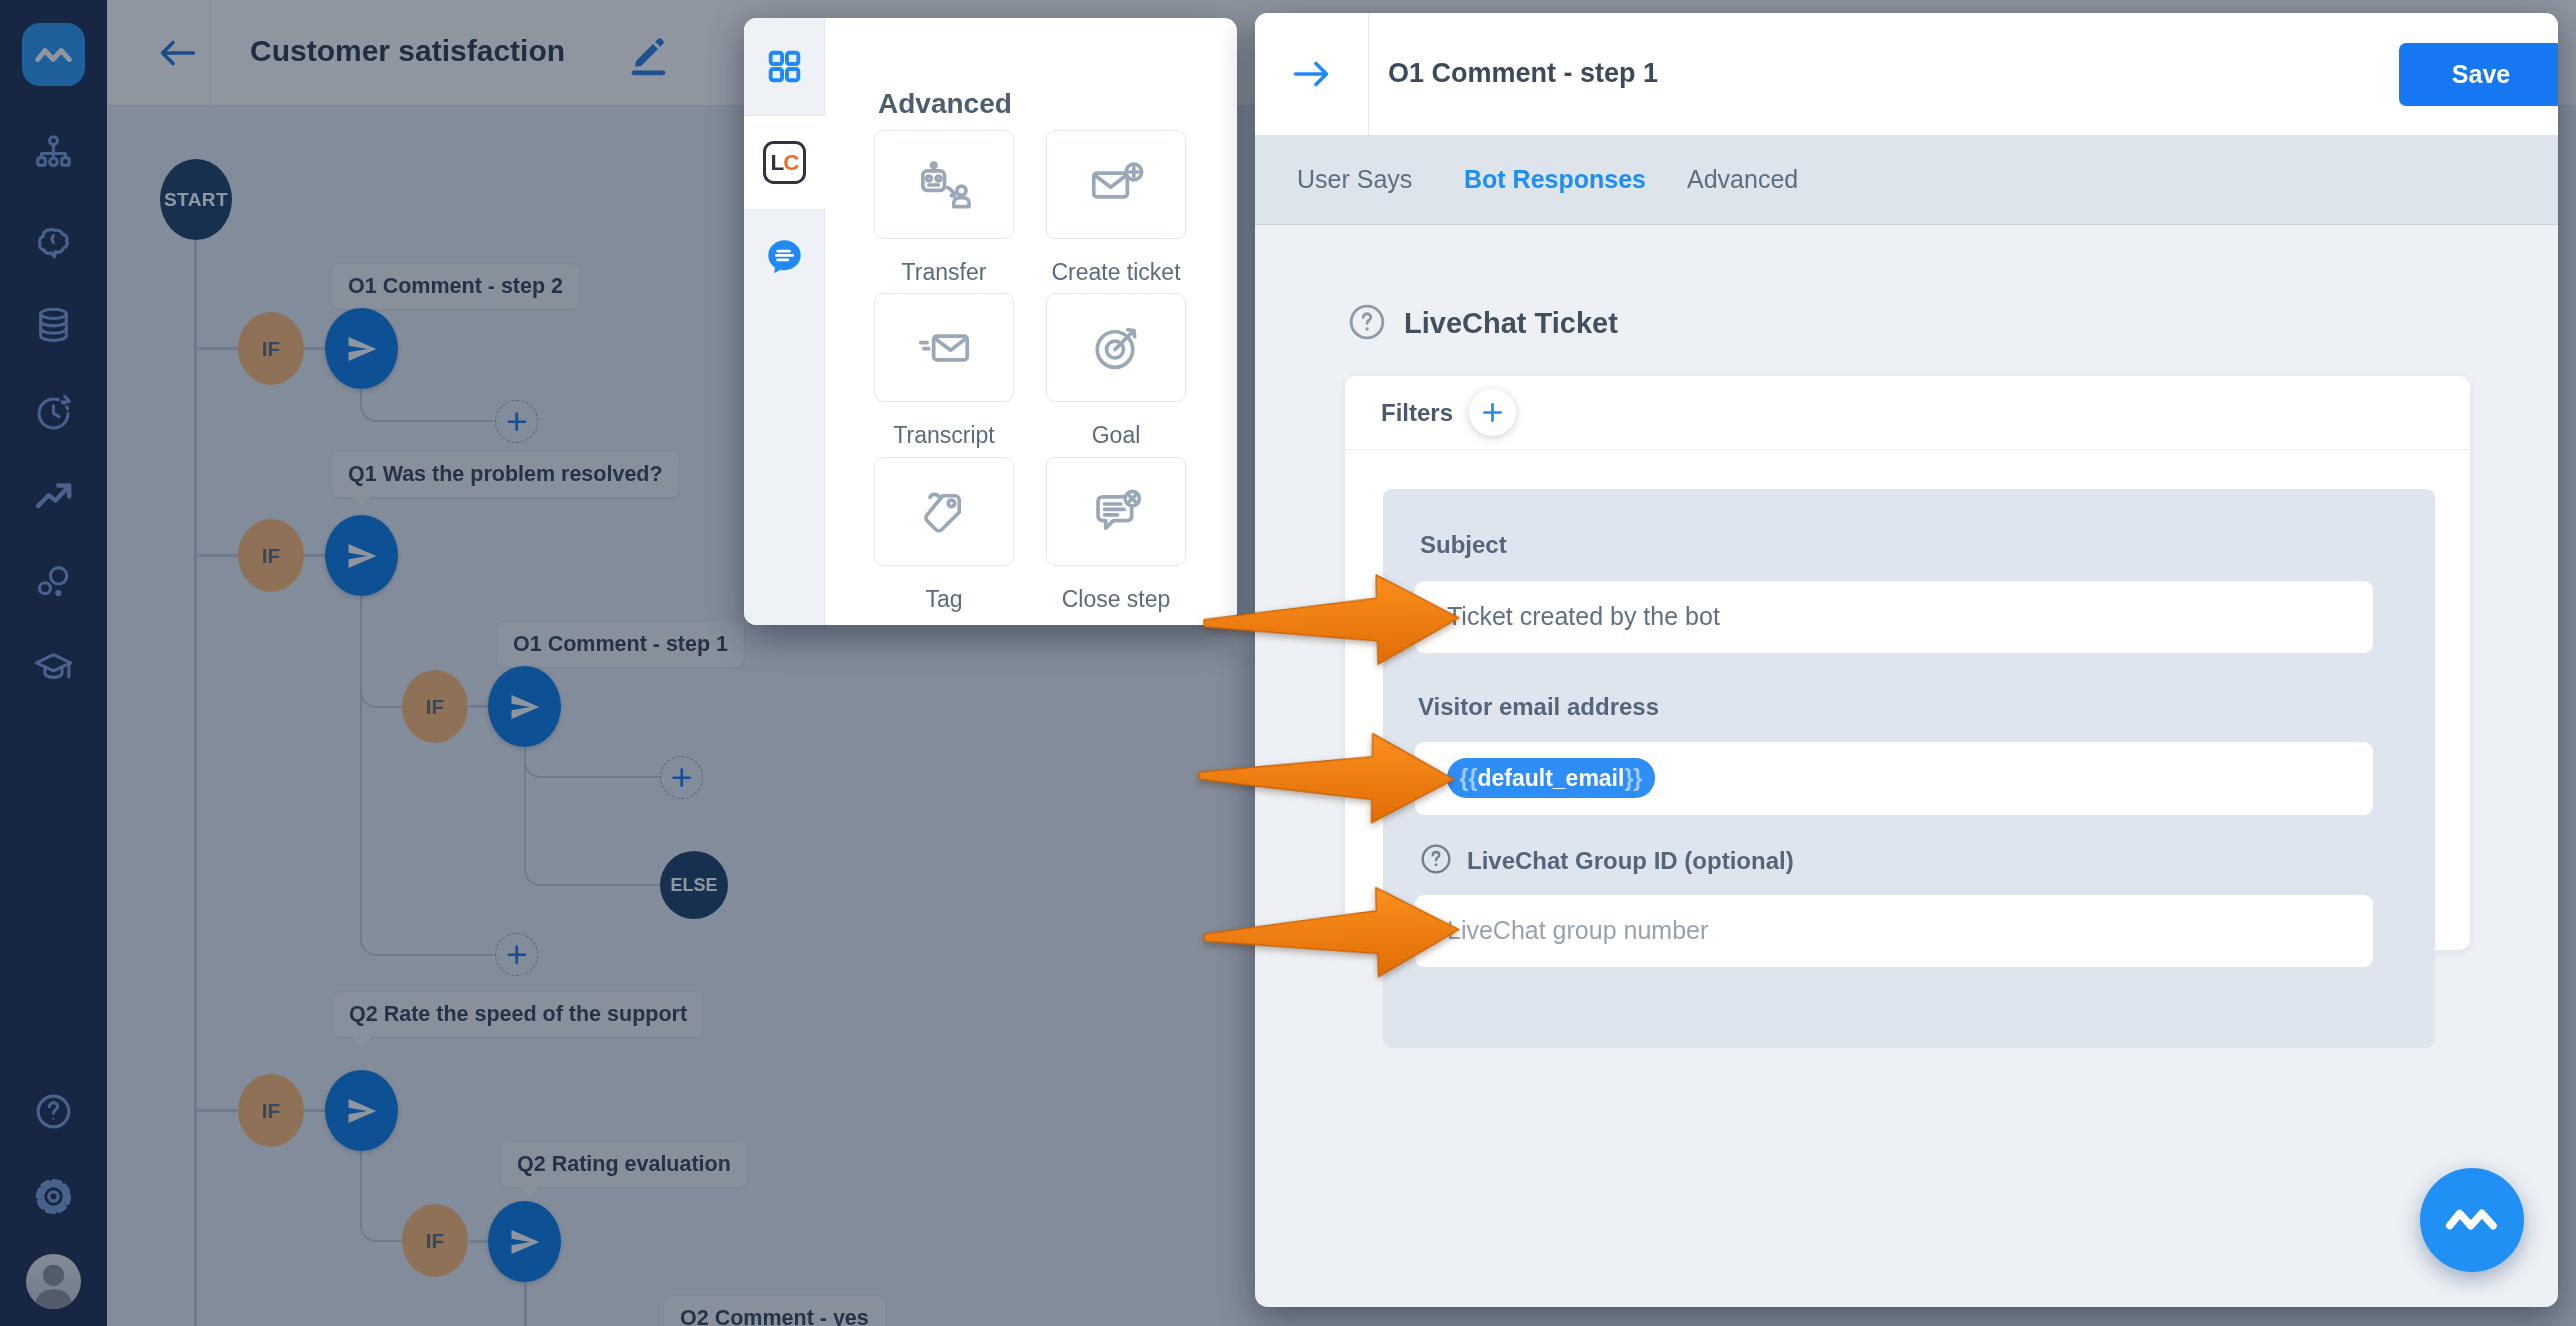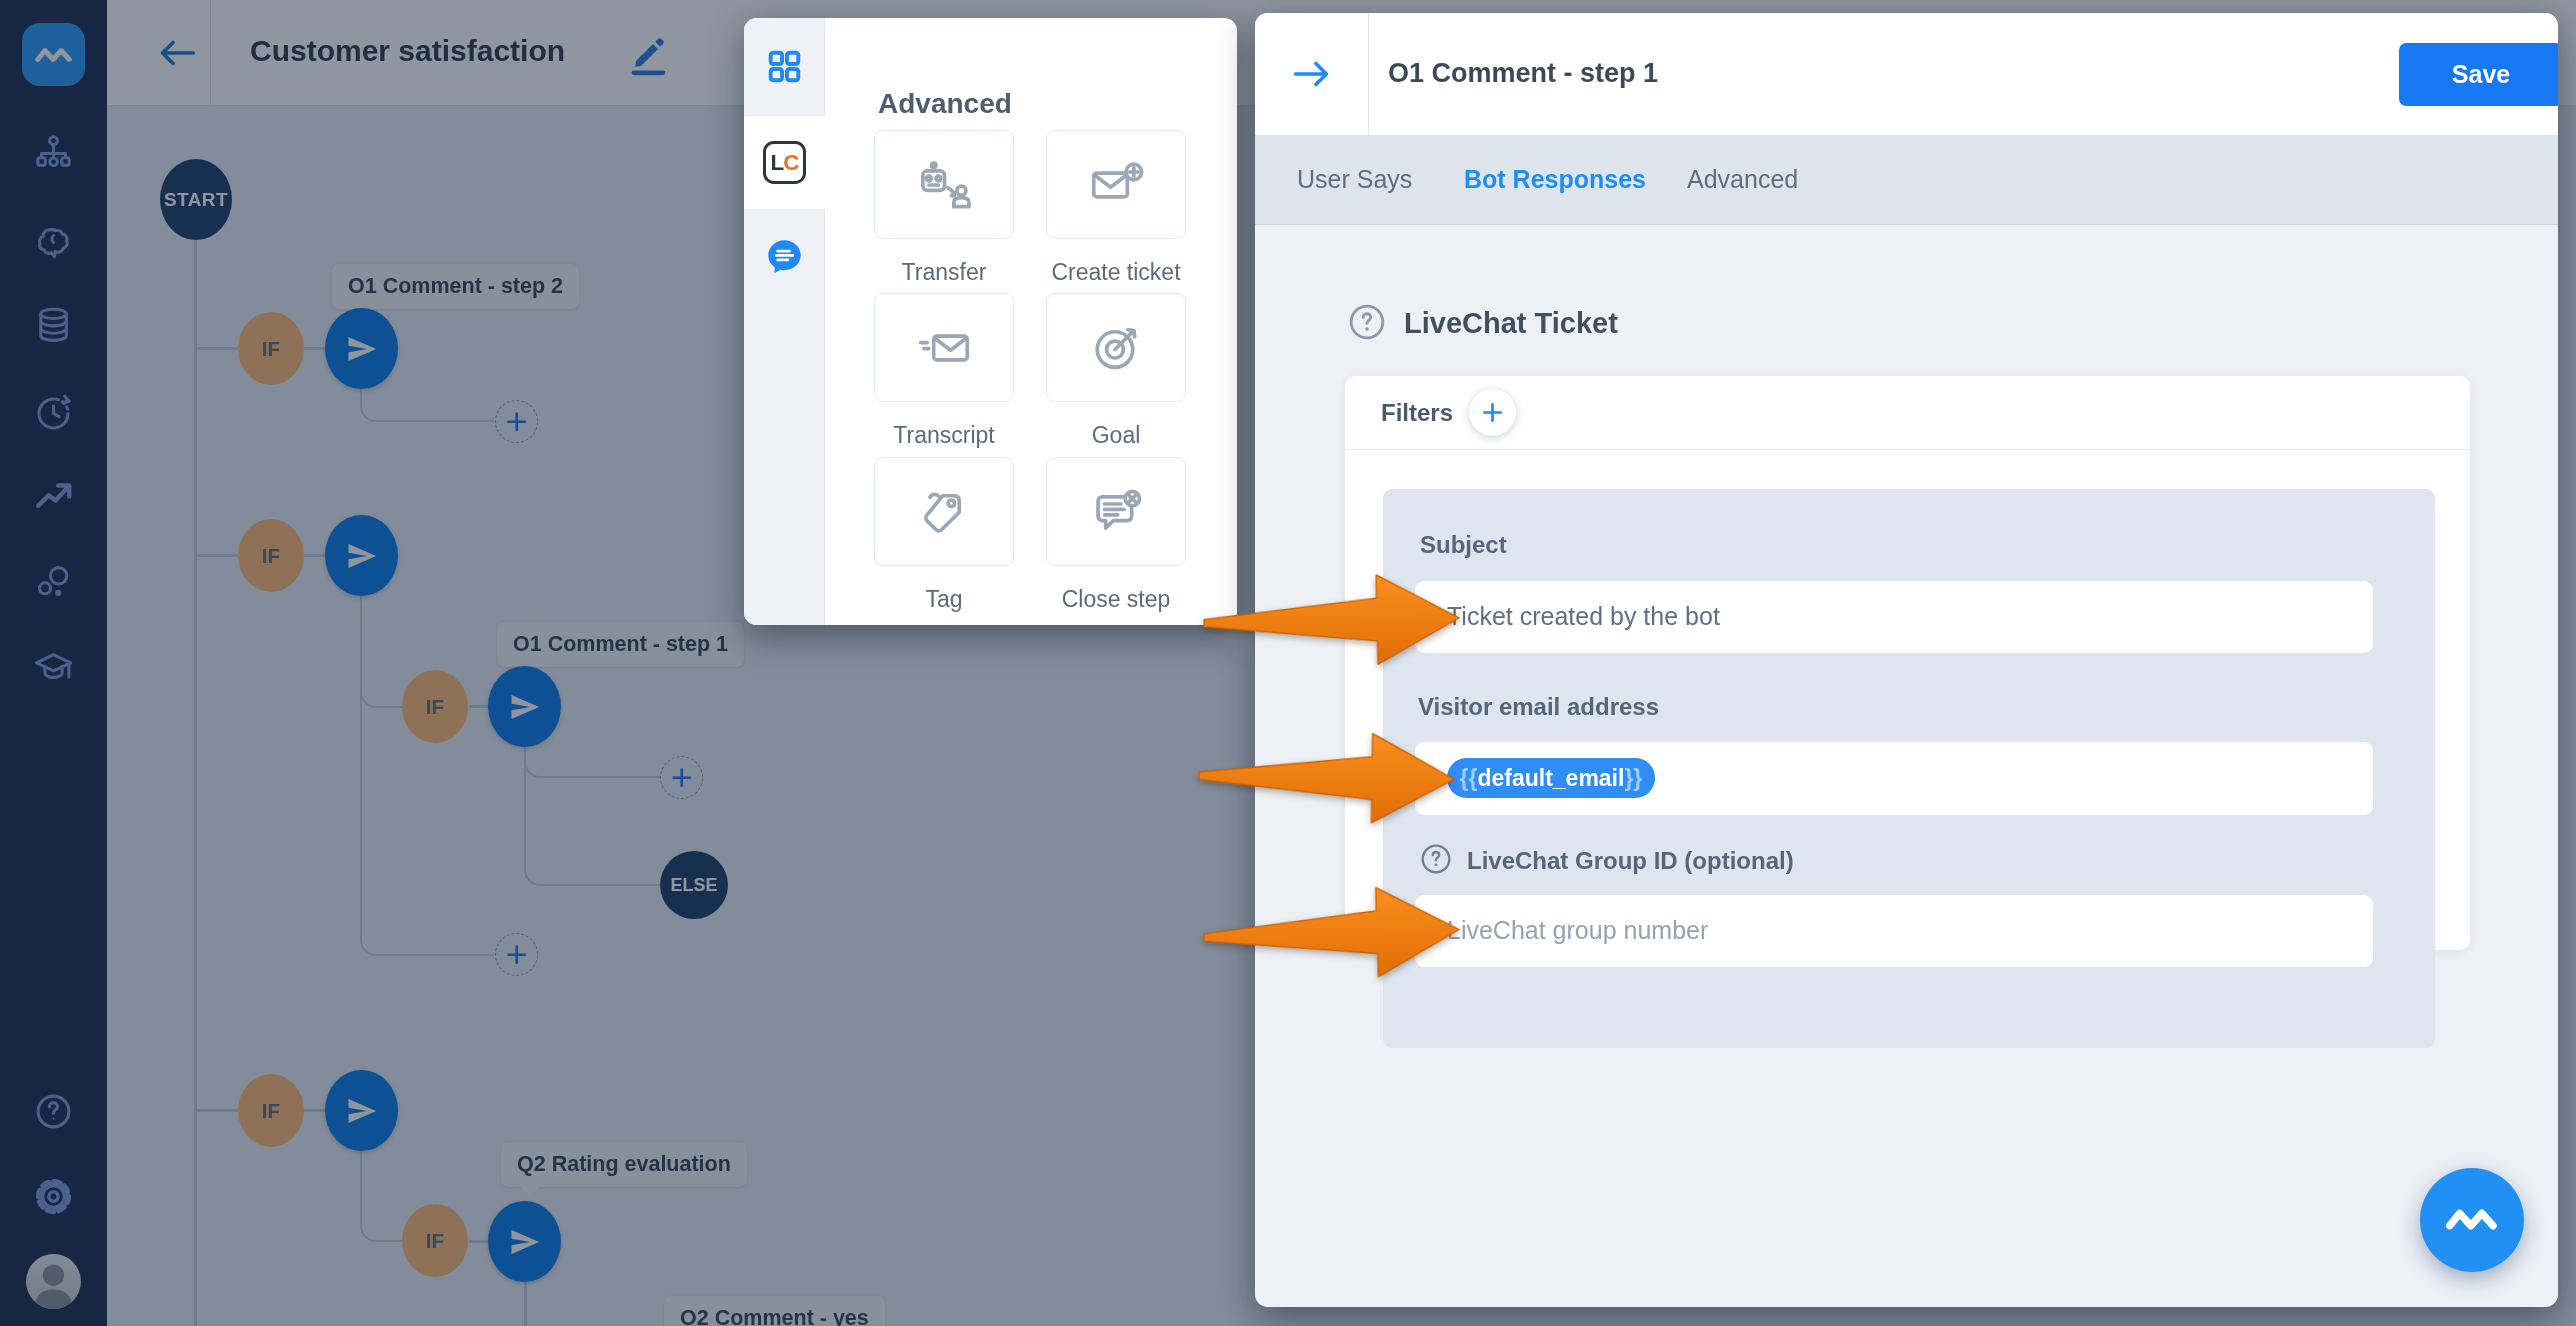--- a/index.html
+++ b/index.html
@@ -195,21 +195,23 @@
     <div class="elb" style="left:417px; top:641px; width:136px; height:31px;"></div>
     <div class="elb" style="left:417px; top:641px; width:136px; height:139px;"></div>
     <div class="elb" style="left:253px; top:1045px; width:42px; height:91px;"></div>
     <div class="vline" style="left:417px; top:1175px; height:54px;"></div>
 
     <div class="navy-node" style="left:53px; top:53px; width:72px; height:81px; font-size:19px; letter-spacing:0.4px;">
         <span>START</span>
       </div>
 
     <div class="node-label" style="left:225px; top:158px;">O1 Comment - step 2</div>
+    <div class="node-label" style="left:225px; top:346px;">Q1 Was the problem resolved?</div>
     <div class="node-label" style="left:390px; top:516px;">O1 Comment - step 1</div>
+    <div class="node-label" style="left:226px; top:886px;">Q2 Rate the speed of the support</div>
     <div class="node-label" style="left:394px; top:1036px;">Q2 Rating evaluation</div>
     <div class="node-label" style="left:557px; top:1190px;">O2 Comment - yes</div>
 
     <div class="if-pill" style="left:131px; top:206px;">
         <span>IF</span>
       </div>
     <div class="if-pill" style="left:131px; top:413px;">
         <span>IF</span>
       </div>
     <div class="if-pill" style="left:295px; top:564px;">

